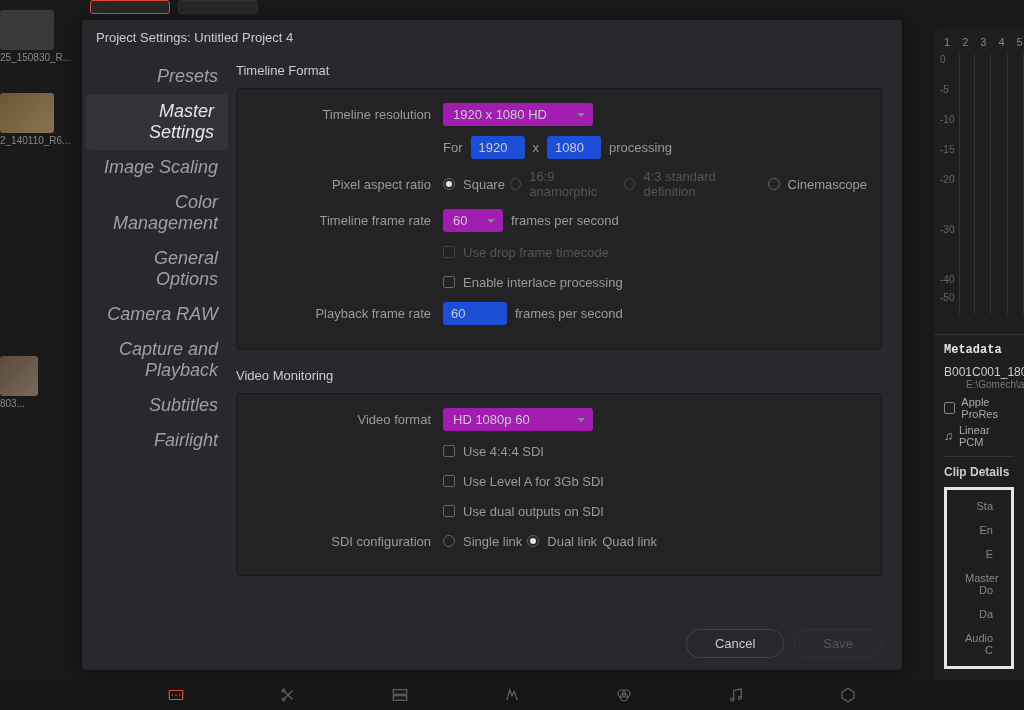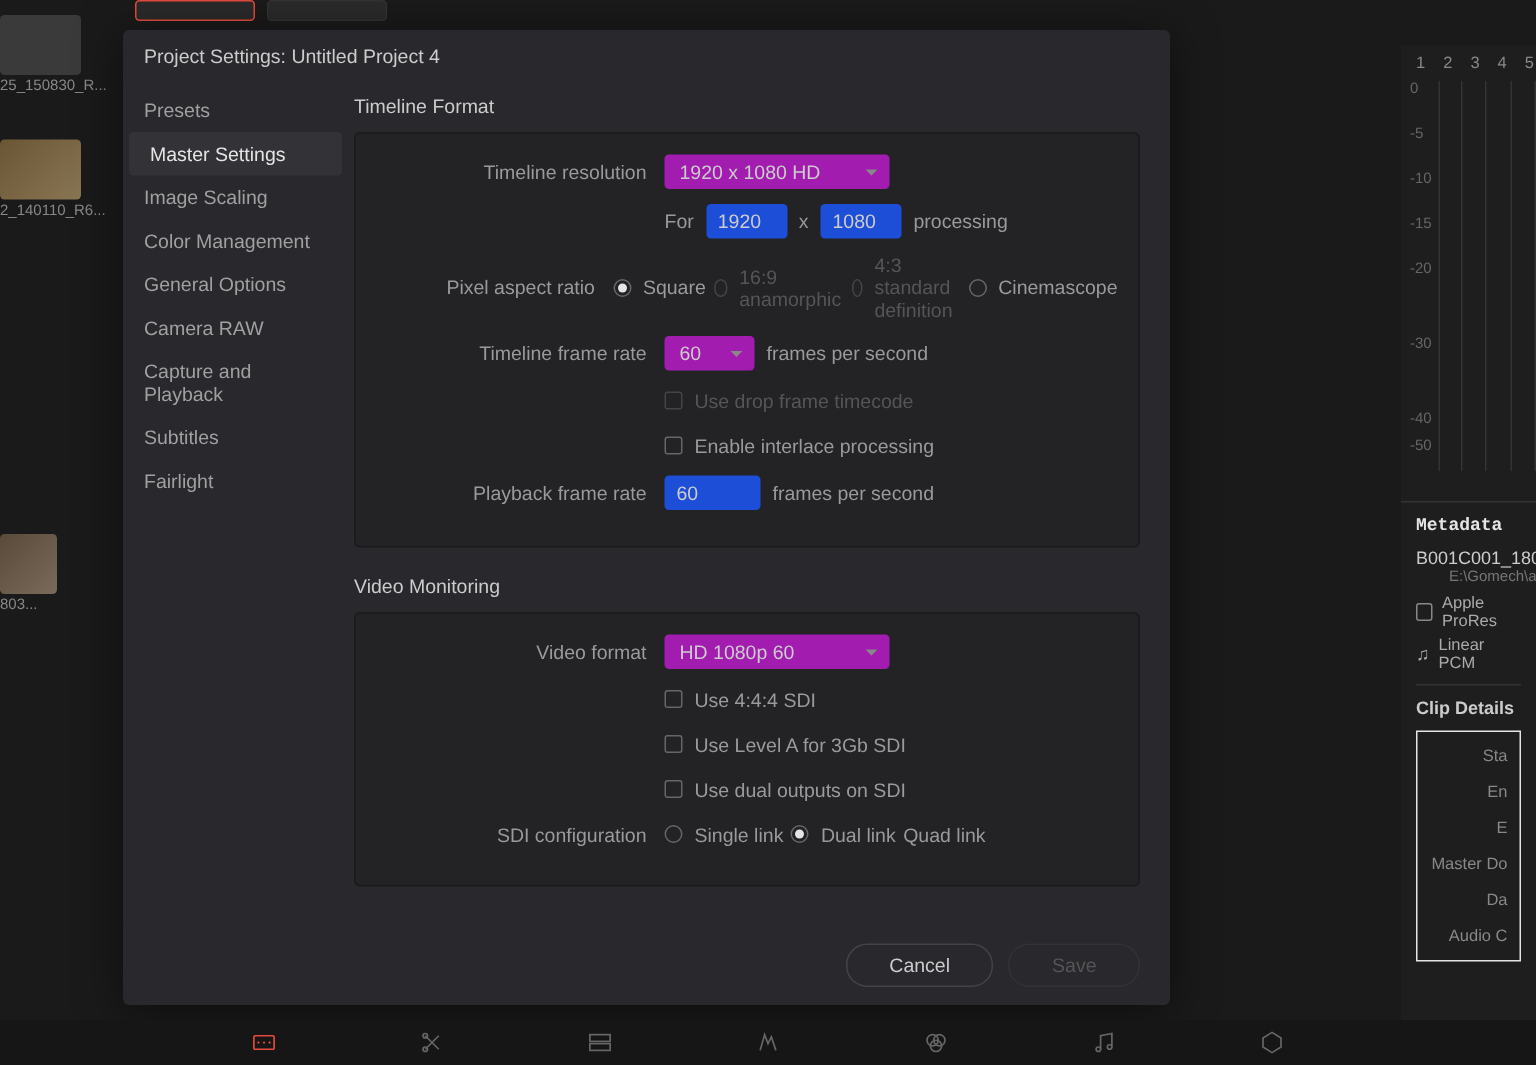--- a/index.html
+++ b/index.html
@@ -23,25 +23,25 @@
 .metadata-panel { background: #1e1e1e; padding: 8px 10px; border-top: 1px solid #333; }
 .meta-title { font-size: 12px; font-weight: 600; color: #e5e5e5; margin-bottom: 8px; font-family: Liberation Mono, monospace; }
 .meta-clip { font-size: 12px; color: #ccc; }
 .meta-path { font-size: 10px; color: #777; margin-bottom: 6px; padding-left: 22px; }
 .meta-item { display: flex; align-items: center; gap: 6px; font-size: 11px; color: #aaa; margin: 4px 0; }
 .meta-icon { width: 14px; height: 12px; border: 1px solid #888; border-radius: 2px; }
 .clip-details-hdr { border-top: 1px solid #333; margin-top: 8px; padding-top: 8px; font-size: 12px; color: #ccc; font-weight: 600; }
 .clip-detail-row { text-align: right; font-size: 11px; color: #888; padding: 6px 0; }
 
 
-.modal { position: absolute; left: 82px; top: 20px; width: 698px; height: 650px; background: #28282d; border-radius: 4px; display: flex; flex-direction: column; box-shadow: 0 4px 30px rgba(0,0,0,0.5); }
+.modal { position: absolute; left: 82px; top: 20px; width: 820px; height: 650px; background: #28282d; border-radius: 4px; display: flex; flex-direction: column; box-shadow: 0 4px 30px rgba(0,0,0,0.5); }
 .modal-header { padding: 10px 14px; font-size: 13px; color: #ccc; }
 .modal-body { flex: 1; display: flex; overflow: hidden; }
 .sidebar { width: 150px; background: #28282d; padding-top: 4px; }
-.sidebar-item { padding: 7px 14px; font-size: 13px; color: #a0a0a0; cursor: pointer; }
+.sidebar-item { padding: 7px 14px; text-align: right; font-size: 18px; color: #a0a0a0; cursor: pointer; font-style: italic; }
 .sidebar-item.active { background: #323237; color: #e5e5e5; border-radius: 3px; margin: 0 4px; }
 .content { flex: 1; overflow-y: auto; padding: 4px 20px 4px 4px; }
 .section-title { font-size: 13px; color: #ccc; margin: 4px 0 10px 0; }
 .section-box { border: 1px solid #1a1a1a; border-radius: 4px; padding: 14px; margin-bottom: 18px; background: #232326; }
 .row { display: flex; align-items: center; margin-bottom: 10px; min-height: 20px; }
 .label { width: 192px; text-align: right; padding-right: 12px; font-size: 13px; color: #9a9a9a; }
 .controls { flex: 1; display: flex; align-items: center; gap: 8px; font-size: 13px; color: #9a9a9a; }
 .select { background: #a21caf; border: none; color: #ccc; padding: 4px 28px 4px 10px; border-radius: 3px; font-size: 13px; position: relative; display: inline-flex; align-items: center; cursor: pointer; }
 .select::after { content: ""; position: absolute; right: 8px; top: 50%; width: 0; height: 0; border-left: 4px solid transparent; border-right: 4px solid transparent; border-top: 4px solid #888; transform: translateY(-50%); }
 .select.w150 { width: 150px; }
@@ -120,21 +120,21 @@
     <div class="meta-path">E:\Gomech\arri</div>
     <div class="meta-item">
       <span class="meta-icon"></span>
       <span>Apple ProRes</span>
     </div>
     <div class="meta-item">
       <span style="font-size:12px;">♫</span>
       <span>Linear PCM</span>
     </div>
     <div class="clip-details-hdr">Clip Details</div>
-    <div style="border:1px solid #e5e5e5; margin-top:8px; padding:4px 8px;">
+    <div style="border:3px solid #e5e5e5; margin-top:8px; padding:4px 18px;">
       <div class="clip-detail-row">Sta</div>
       <div class="clip-detail-row">En</div>
       <div class="clip-detail-row">E</div>
       <div class="clip-detail-row">Master Do</div>
       <div class="clip-detail-row">Da</div>
       <div class="clip-detail-row">Audio C</div>
     </div>
   </div>
 </div>
 

